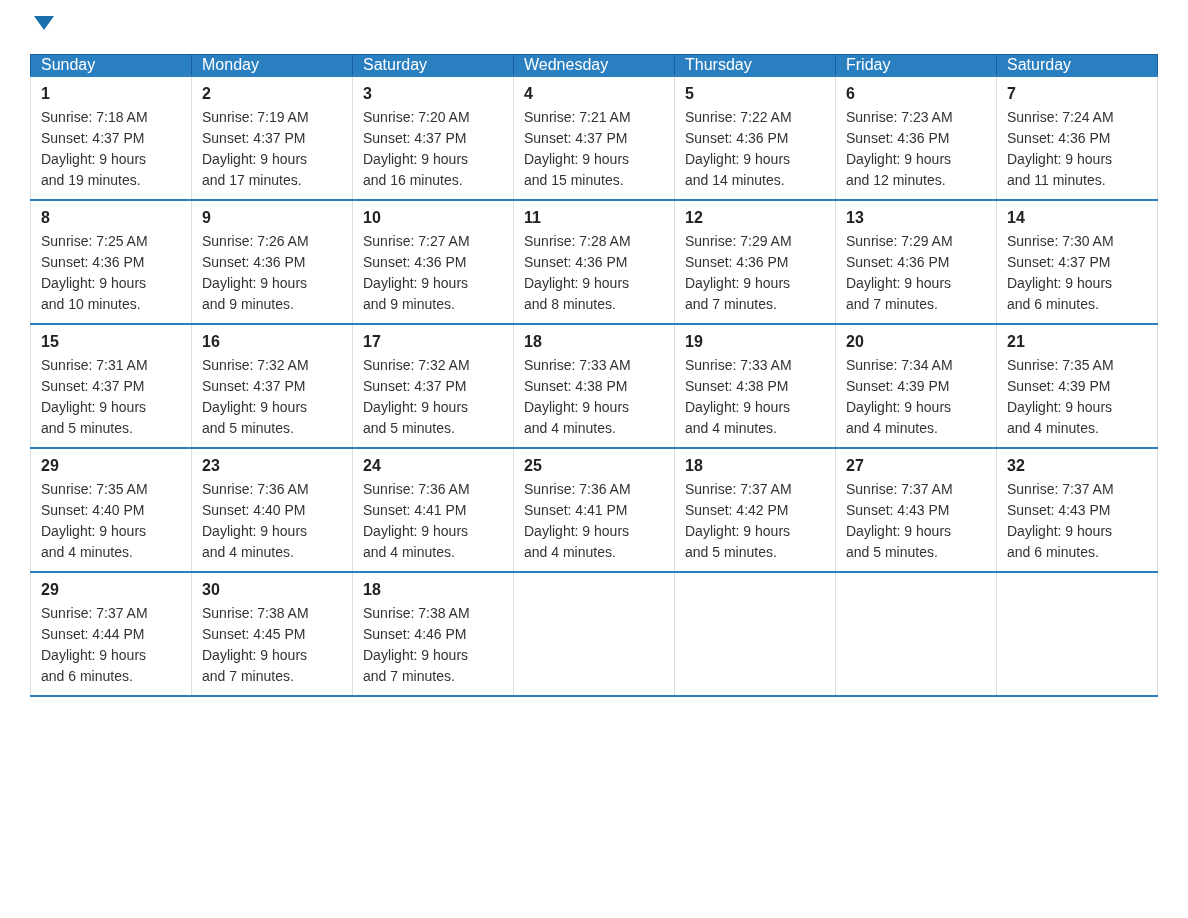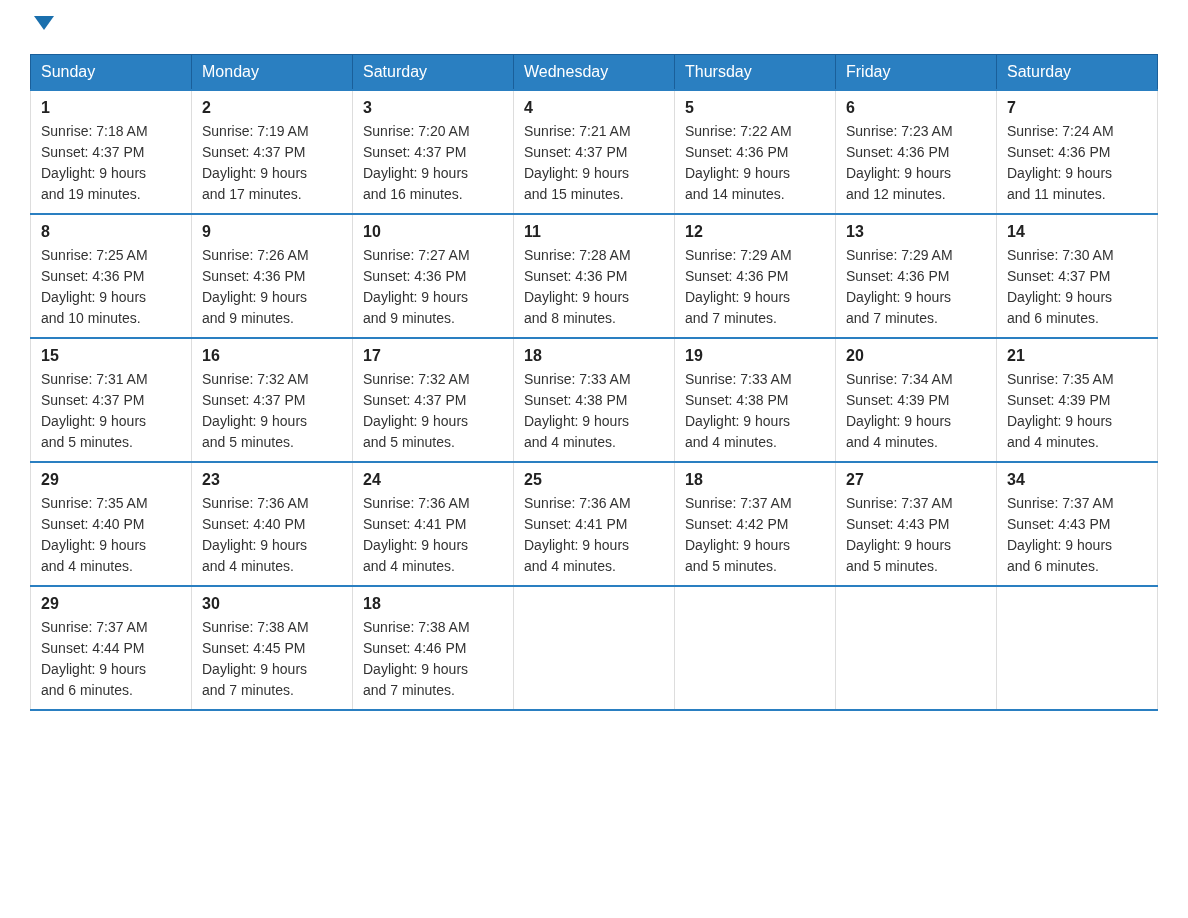--- a/index.html
+++ b/index.html
@@ -64,21 +64,21 @@
     }
     .calendar {
       width: 100%;
       border-collapse: collapse;
     }
     .calendar th {
       background-color: #2a7fc1;
       color: #ffffff;
       font-size: 16px;
       font-weight: normal;
-      padding: 8px 10px;
+      padding: 1px 10px;
       text-align: left;
       border: 1px solid #1a5f9a;
     }
     .calendar td {
       vertical-align: top;
       padding: 8px 10px;
       border: 1px solid #ddd;
       font-size: 13px;
       color: #333;
       width: 14.28%;
@@ -377,21 +377,21 @@
         <td>
         <div class="day-number">27</div>
         <div class="day-info">
           Sunrise: 7:37 AM<br>
           Sunset: 4:43 PM<br>
           Daylight: 9 hours<br>
           and 5 minutes.
         </div>
       </td>
         <td>
-        <div class="day-number">34</div>
+        <div class="day-number">32</div>
         <div class="day-info">
           Sunrise: 7:37 AM<br>
           Sunset: 4:43 PM<br>
           Daylight: 9 hours<br>
           and 6 minutes.
         </div>
       </td>
       </tr>
       <tr>
         <td>

